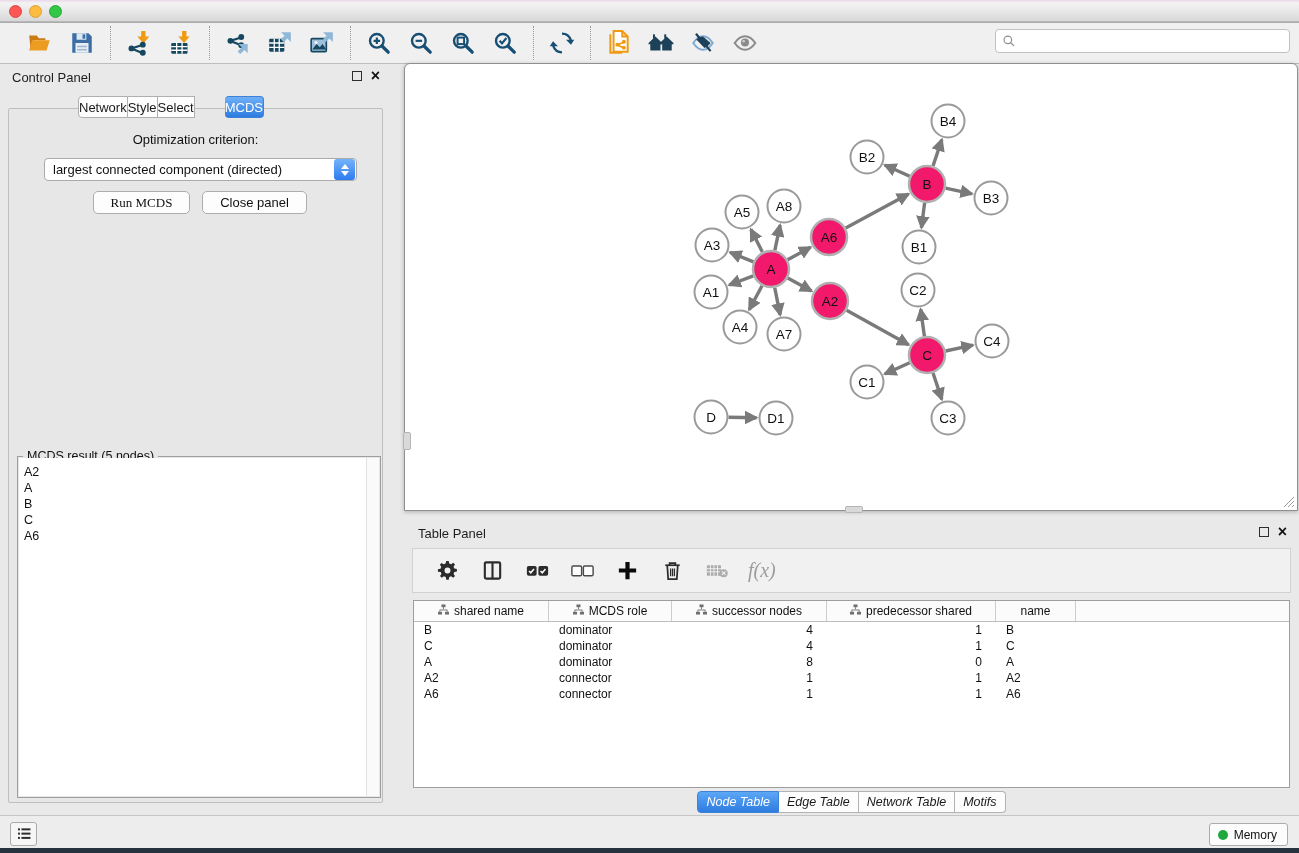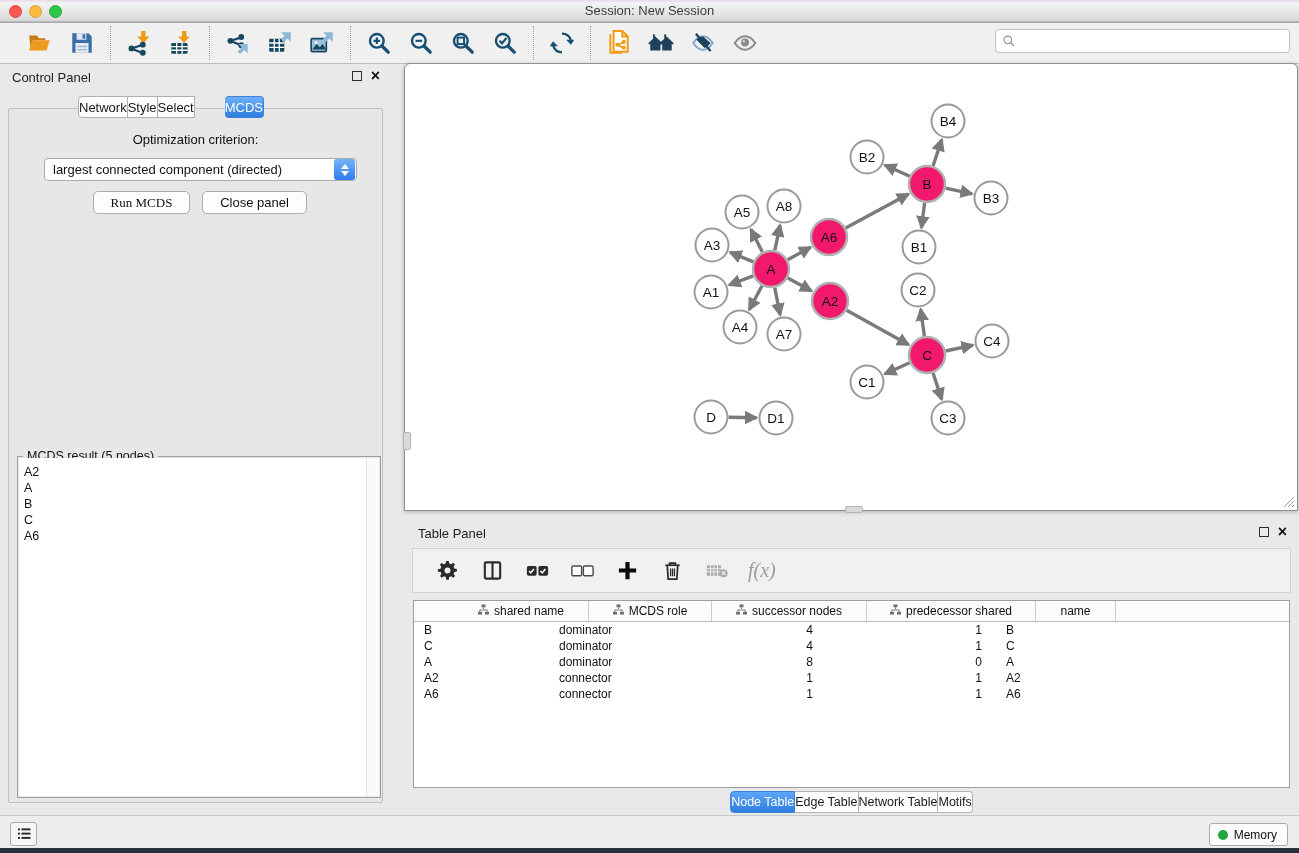--- a/index.html
+++ b/index.html
@@ -77,31 +77,31 @@
 
   
   .table-panel { position:absolute; left:404px; top:518px; width:895px; height:297px; }
   .tp-title { position:absolute; left:14px; top:8px; font-size:13px; color:#1E1E1E; }
   .tp-ctrls { position:absolute; right:12px; top:9px; display:flex; gap:9px; align-items:center; }
   .tp-toolbar { position:absolute; left:8px; top:30px; width:879px; height:45px; background:#F1F1F1;
     border:1px solid #D2D2D2; display:flex; align-items:center; gap:17px; padding-left:20px; }
   .tp-toolbar .tb-icon svg { width:23px; height:23px; }
   .fx-label { font-family:"Liberation Serif", serif; font-style:italic; font-size:20px; color:#9C9C9C; }
   .dtable { position:absolute; left:9px; top:82px; width:877px; height:188px; background:#fff; border:1px solid #9E9E9E; overflow:hidden; }
-  .thead { display:flex; height:21px; background:#FBFBFB; border-bottom:1px solid #BDBDBD;padding-left:40px; }
+  .thead { display:flex; height:21px; background:#FBFBFB; border-bottom:1px solid #BDBDBD; }
   .th { display:flex; align-items:center; justify-content:center; gap:5px; font-size:12px; color:#111;
     border-right:1px solid #CCCCCC; height:100%; }
   .th:last-child { border-right:none; }
   .trow { display:flex; height:16px; align-items:center; }
   .td { font-size:12px; color:#111; height:100%; display:flex; align-items:center; }
   .td.l { justify-content:flex-start; padding-left:10px; }
   .td.r { justify-content:flex-end; padding-right:14px; }
   .tp-tabs { position:absolute; left:0; top:273px; width:100%; display:flex; justify-content:center; }
-  .tp-tab { height:22px; padding:0 0; background:#FDFDFD; border:1px solid #B3B3B3; border-left:none;
-    font-size:12.5px; color:#1A1A1A; display:flex; align-items:center; }
+  .tp-tab { height:22px; padding:0 8px; background:#FDFDFD; border:1px solid #B3B3B3; border-left:none;
+    font-size:12.5px; color:#1A1A1A; display:flex; align-items:center;font-style:italic; }
   .tp-tab:first-child { border-left:1px solid #B3B3B3; border-radius:4px 0 0 4px; }
   .tp-tab:last-child { border-radius:0 4px 4px 0; }
   .tp-tab.active { background:linear-gradient(#5CA7F6, #2E7CE0); color:#fff; border-color:#3E82D8; }
 
   
   .statusbar { position:absolute; left:0; top:815px; width:1299px; height:33px; background:#EDEDED; border-top:1px solid #C6C6C6; }
   .list-btn { position:absolute; left:10px; top:6px; width:27px; height:24px; background:#F6F6F6; border:1px solid #ABABAB; border-radius:3px;
     display:flex; align-items:center; justify-content:center; }
   .memory-btn { position:absolute; right:11px; top:7px; height:23px; padding:0 10px 0 8px; background:#FCFCFC; border:1px solid #ABABAB;
     border-radius:3px; display:flex; align-items:center; gap:6px; font-size:12px; color:#111; }
@@ -110,21 +110,20 @@
 </style>
 </head>
 <body>
 
 <div class="titlebar">
   <div class="lights">
     <div class="light red"></div>
     <div class="light yellow"></div>
     <div class="light green"></div>
   </div>
-  <div class="title">Session: New Session</div>
 </div>
 
 <div class="toolbar">
   <div class="tb-group">
     <div class="tb-icon">
       <svg viewBox="0 0 24 24">
           <path d="M2 5h7l2 2.5h6v2H6.2L3.4 18z" fill="#C97B16"></path>
           <path d="M4.6 9.5H21L18 19H2z" fill="#EC9C20"></path>
         </svg>
     </div>

